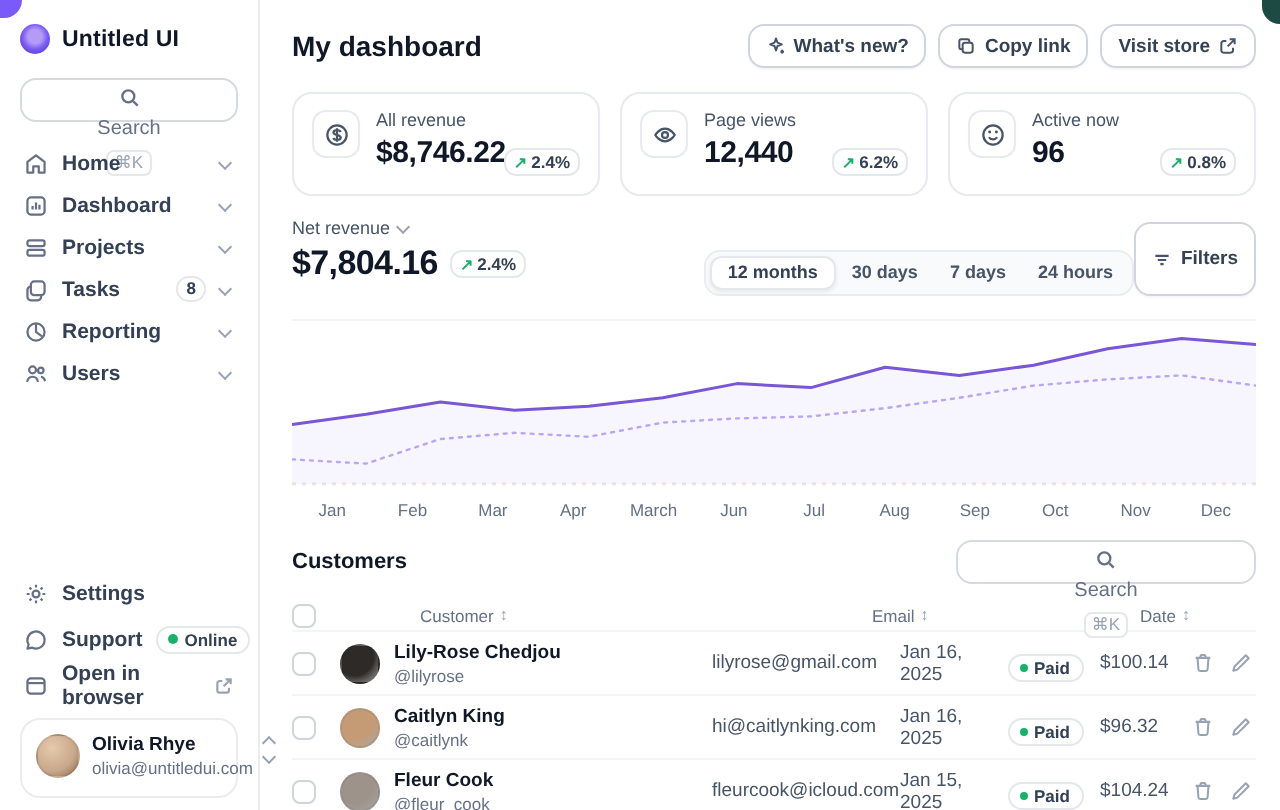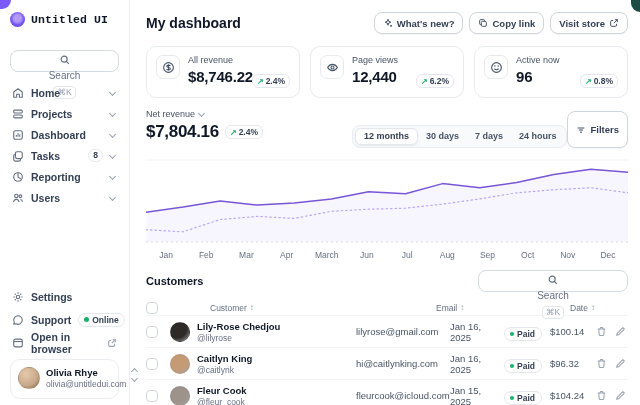--- a/index.html
+++ b/index.html
@@ -6,21 +6,21 @@
   html,body { width:640px; height:405px; overflow:hidden; background:#fff;
     font-family:"Liberation Sans", sans-serif; color:#101828; }
   .corner-tl { position:absolute; left:0; top:0; width:11px; height:9px;
     background:#7a5af8; border-bottom-right-radius:10px; z-index:50; }
   .corner-tr { position:absolute; right:0; top:0; width:9px; height:12px;
     background:#1d4a42; border-bottom-left-radius:9px; z-index:50; }
 
   
   .sidebar { position:absolute; left:0; top:0; width:130px; height:405px;
     border-right:1px solid #eaecf0; background:#fff; padding:10px 10px 8px; }
-  .logo-row { display:flex; align-items:center; gap:6px; margin:2px 0 23px;font-family:Liberation Mono, monospace; }
+  .logo-row { display:flex; align-items:center; gap:6px; margin:2px 0 12px; }
   .logo-mark { width:15px; height:15px; border-radius:50%;
     background:radial-gradient(circle at 50% 42%, #b49bf5 0 30%, #7a5af8 55%, #4e2fae 100%); }
   .logo-text { font-size:11.5px; font-weight:700; letter-spacing:.1px; }
   .search-box { display:flex; align-items:center; gap:5px; border:1px solid #d5d9e0;
     border-radius:8px; padding:4px 6px; height:22px; color:#667085;flex-direction:column; }
   .search-box .ph { font-size:10px; flex:1; }
   .kbd { font-size:8.5px; color:#98a2b3; border:1px solid #e4e7ec; border-radius:4px;
     padding:0 3px; line-height:11px; background:#fff; }
   .nav { margin-top:12px; display:flex; flex-direction:column; gap:4px; }
   .nav-item { display:flex; align-items:center; gap:7px; height:17px; font-size:10.5px;
@@ -131,35 +131,35 @@
           <svg width="12" height="12" viewBox="0 0 14 14" fill="none" stroke="#667085" stroke-width="1.3">
             <path d="M2 5.8 7 2l5 3.8V12H8.6V8.4H5.4V12H2z" stroke-linejoin="round"></path>
           </svg>
         </span>
       <span class="lbl">Home</span>
       <span class="chev"></span>
     </div>
     <div class="nav-item">
       <span class="icon">
           <svg width="12" height="12" viewBox="0 0 14 14" fill="none" stroke="#667085" stroke-width="1.3">
+            <rect x="2" y="2" width="10" height="10" rx="2"></rect>
+            <path d="M5 9V7M7 9V5M9 9V6.3"></path>
+          </svg>
+        </span>
+      <span class="lbl">Dashboard</span>
+      <span class="chev"></span>
+    </div>
+    <div class="nav-item">
+      <span class="icon">
+          <svg width="12" height="12" viewBox="0 0 14 14" fill="none" stroke="#667085" stroke-width="1.3">
             <rect x="2" y="2.5" width="10" height="3.4" rx="1.2"></rect>
             <rect x="2" y="8.1" width="10" height="3.4" rx="1.2"></rect>
           </svg>
         </span>
       <span class="lbl">Projects</span>
-      <span class="chev"></span>
-    </div>
-    <div class="nav-item">
-      <span class="icon">
-          <svg width="12" height="12" viewBox="0 0 14 14" fill="none" stroke="#667085" stroke-width="1.3">
-            <rect x="2" y="2" width="10" height="10" rx="2"></rect>
-            <path d="M5 9V7M7 9V5M9 9V6.3"></path>
-          </svg>
-        </span>
-      <span class="lbl">Dashboard</span>
       <span class="chev"></span>
     </div>
     <div class="nav-item">
       <span class="icon">
           <svg width="12" height="12" viewBox="0 0 14 14" fill="none" stroke="#667085" stroke-width="1.3">
             <rect x="4" y="2" width="8" height="8" rx="2"></rect>
             <path d="M10 10v1a2 2 0 0 1-2 2H4a2 2 0 0 1-2-2V7a2 2 0 0 1 2-2h0"></path>
           </svg>
         </span>
       <span class="lbl">Tasks</span>

